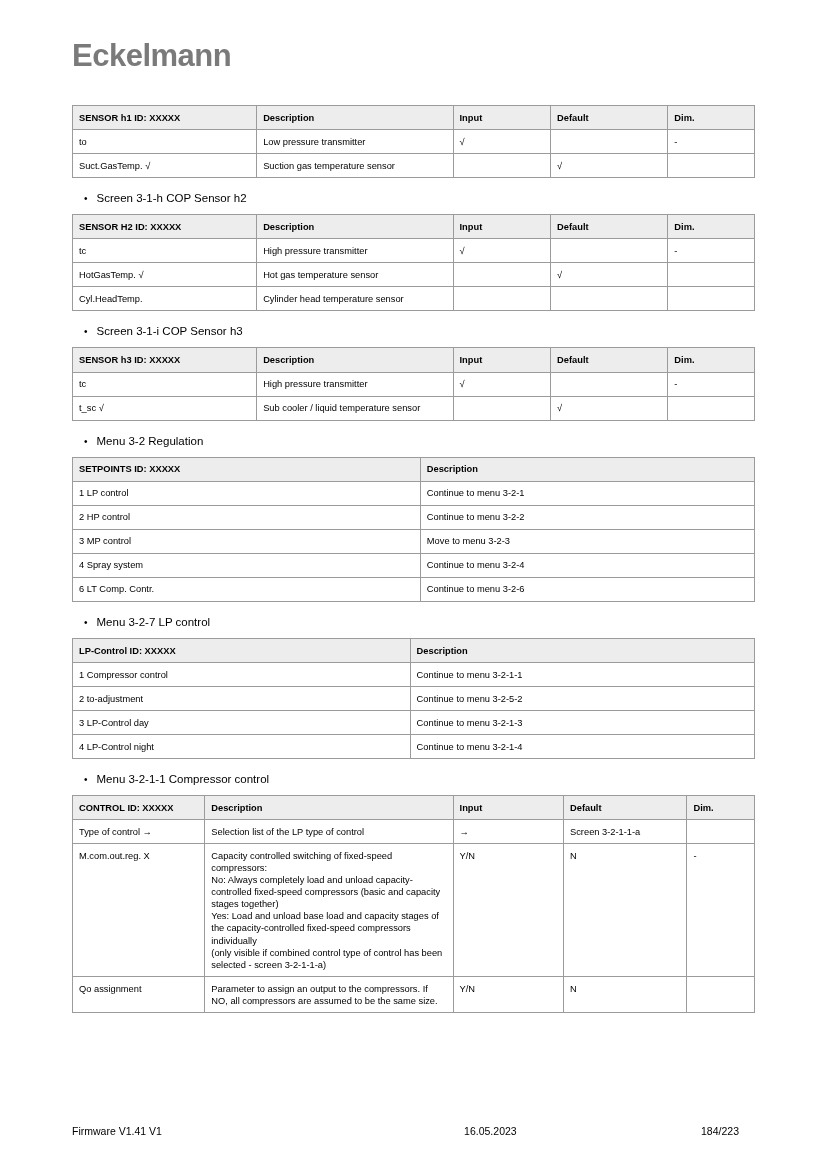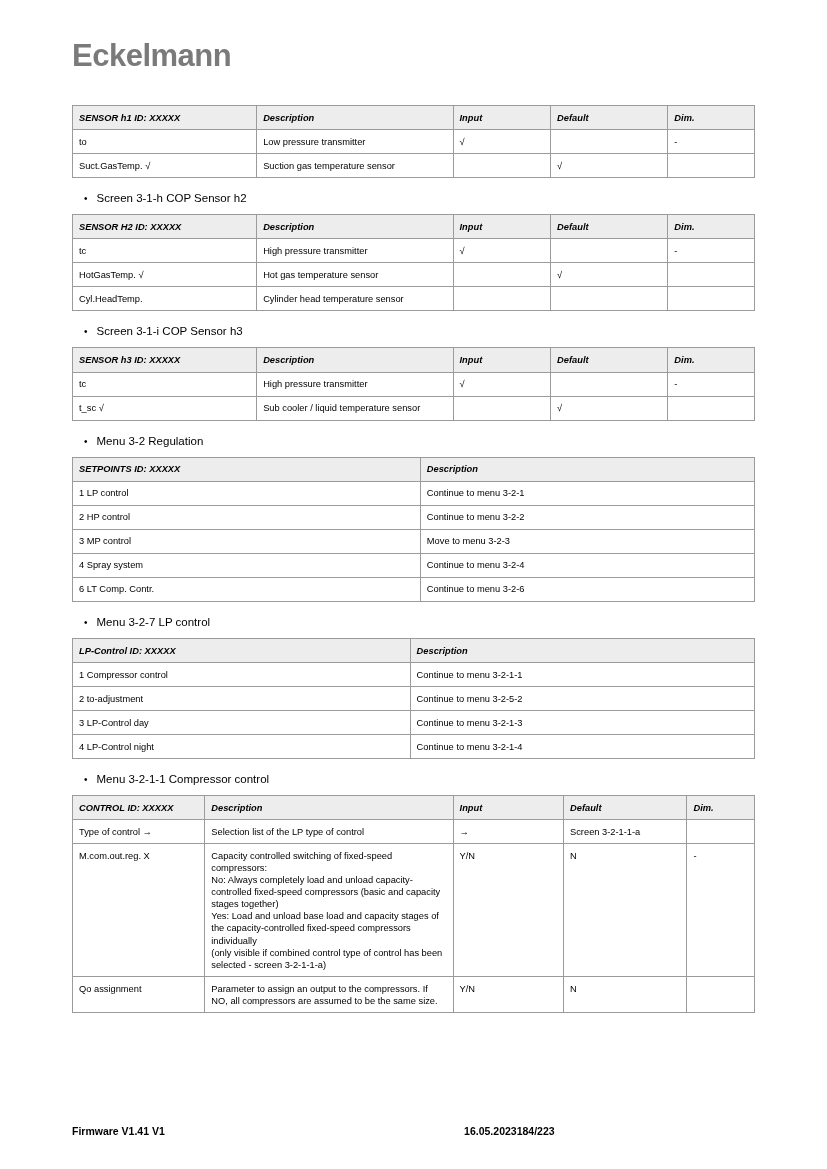--- a/index.html
+++ b/index.html
@@ -49,34 +49,32 @@
     padding: 5.5px 6px;
     text-align: left;
     vertical-align: top;
     line-height: 1.3;
     white-space: pre-line;
     word-wrap: break-word;
   }
   table.doc-table th {
     background: #ededed;
     font-weight: bold;
-    font-style: italic;
   }
   .footer {
     position: absolute;
     left: 72px;
     right: 88px;
     bottom: 32px;
     display: flex;
     font-size: 10.5px;
-    font-weight: bold;
   }
   .footer .f-left  { flex: 1; text-align: left; }
   .footer .f-mid   { flex: 1; text-align: right; }
-  .footer .f-right { flex: 1; text-align: left; }
+  .footer .f-right { flex: 1; text-align: right; }
 </style>
 </head>
 <body>
 
 <div class="page">
   <div class="content">
     <div class="logo">Eckelmann</div>
     <div>
         <table class="doc-table">
           <colgroup>

